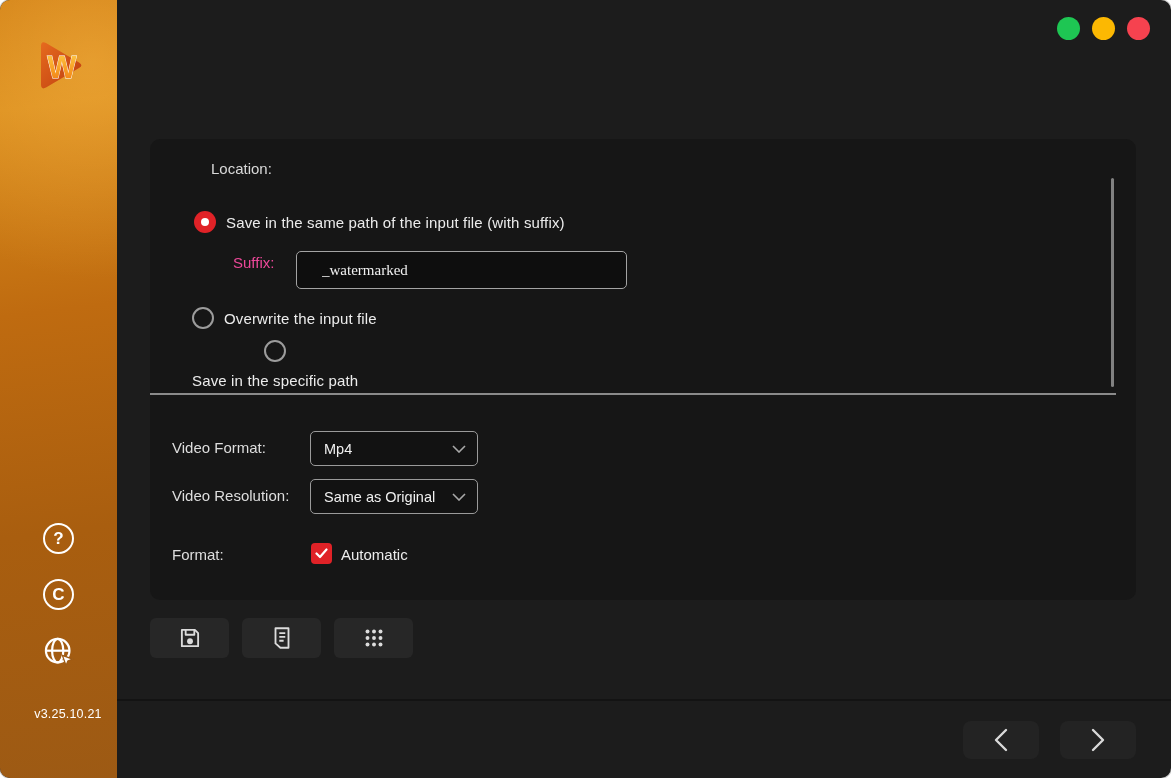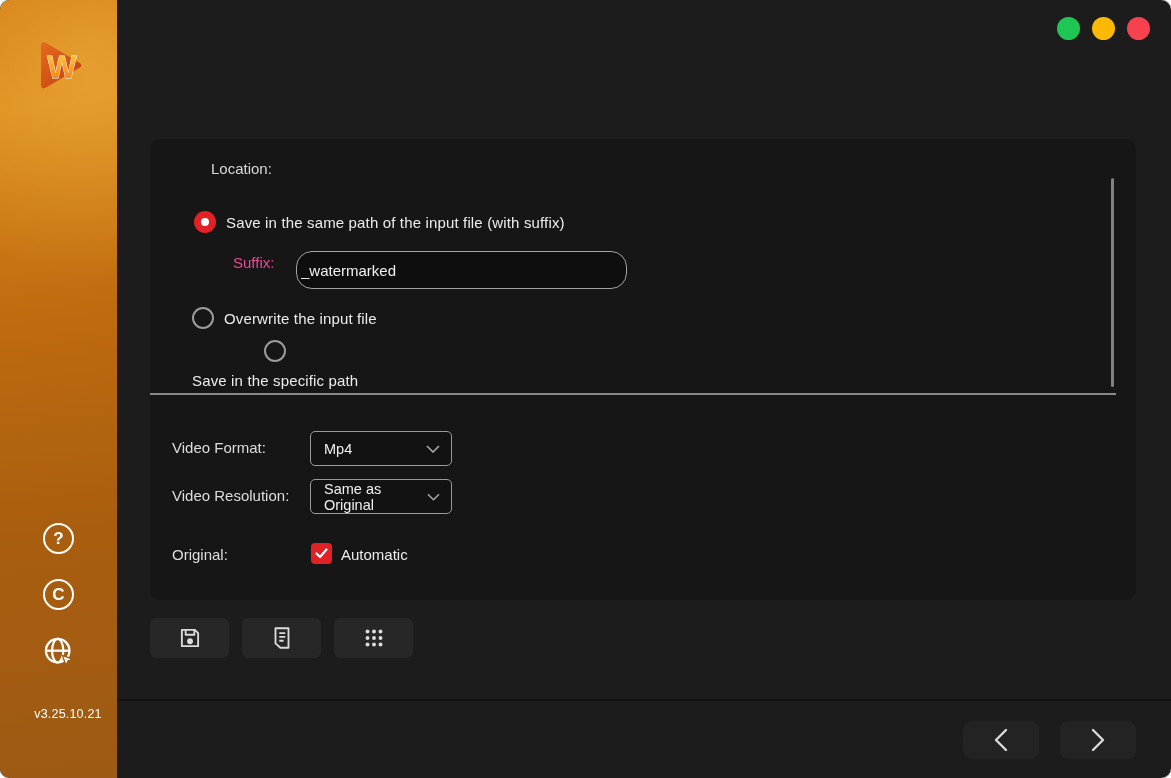--- a/index.html
+++ b/index.html
@@ -55,31 +55,31 @@
   .radio.on { border:none; background:#e02227; }
   .radio.on::after {
     content:""; position:absolute; left:50%; top:50%; width:8px; height:8px;
     margin:-4px 0 0 -4px; background:#ffffff; border-radius:50%;
   }
   .radio-label { color:#ececec; font-size:15px; letter-spacing:0.15px; }
 
   .suffix-label { position:absolute; left:83px; top:115px; color:#ec4899; font-size:15px; }
   .suffix-input {
     position:absolute; left:146px; top:112px; width:331px; height:38px;
-    background:#0e0e0e; border:1px solid #a3a3a3; border-radius:16px;
-    color:#f1f1f1; font-size:15px; padding:0 4px;
-    font-family:Liberation Sans, sans-serif; outline:none;
+    background:#0e0e0e; border:1px solid #a3a3a3; border-radius:5px;
+    color:#f1f1f1; font-size:15px; padding:0 25px;
+    font-family:Liberation Serif, serif; outline:none;
   }
 
   .scroll-thumb { position:absolute; left:961px; top:39px; width:3px; height:209px; background:#818181; border-radius:2px; }
   .divider { position:absolute; left:0; top:254px; width:966px; height:2px; background:#8a8a8a; }
 
   .form-label { position:absolute; left:22px; color:#dedede; font-size:15px; }
   .dropdown {
-    position:absolute; left:160px; width:142px; height:35px;
+    position:absolute; left:160px; width:168px; height:35px;
     border:1px solid #9a9a9a; border-radius:5px; background:#121212;
     display:flex; align-items:center; justify-content:space-between;
     padding:0 11px 0 13px; cursor:default;
   }
   .dropdown .val { color:#f0f0f0; font-size:14.5px; }
 
   .checkbox {
     position:absolute; left:161px; top:404px; width:21px; height:21px;
     background:#e02227; border-radius:4px;
     display:flex; align-items:center; justify-content:center;
@@ -181,21 +181,21 @@
     </div>
 
     <div class="form-label" style="top:348px;">Video Resolution:</div>
     <div class="dropdown" style="top:340px;">
       <span class="val">Same as Original</span>
       <svg width="14" height="8" viewBox="0 0 14 8" fill="none">
         <polyline points="1,1 7,7 13,1" stroke="#a8a8a8" stroke-width="1.6"></polyline>
       </svg>
     </div>
 
-    <div class="form-label" style="top:407px;">Original:</div>
+    <div class="form-label" style="top:407px;">Format:</div>
     <div class="checkbox">
       <svg width="13" height="11" viewBox="0 0 13 11" fill="none">
         <polyline points="1.5,5.5 5,9 11.5,1.5" stroke="#ffffff" stroke-width="2.2" stroke-linecap="round" stroke-linejoin="round"></polyline>
       </svg>
     </div>
     <div class="checkbox-label">Automatic</div>
   </section>
 
   <div class="icon-row">
     <button class="icon-btn">

